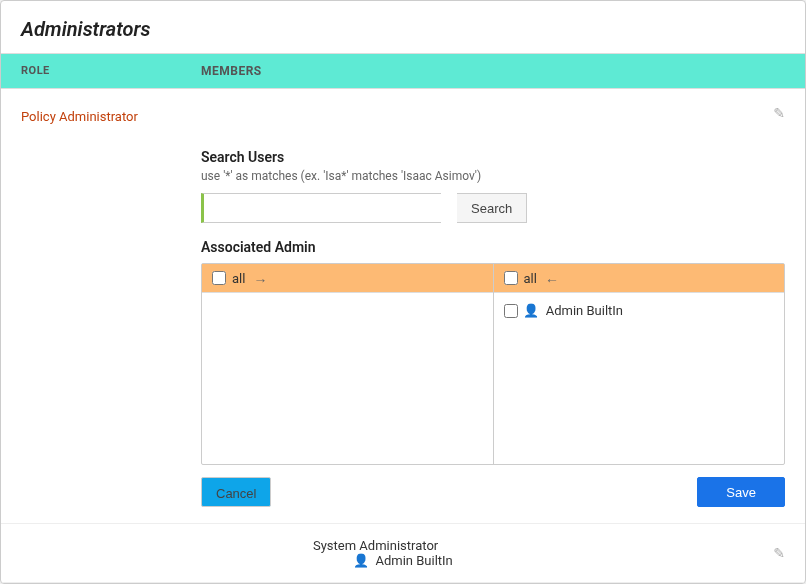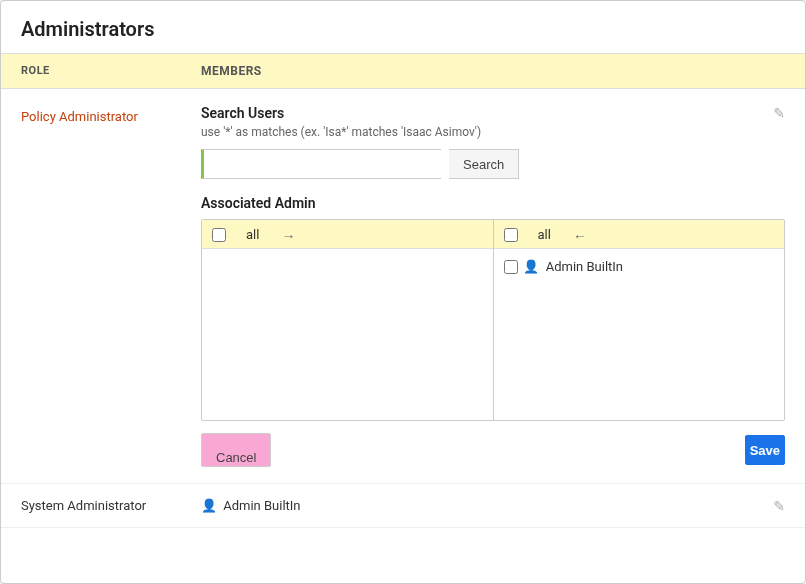--- a/index.html
+++ b/index.html
@@ -16,31 +16,32 @@
       width: 806px;
       min-height: 584px;
       background: #fff;
       border: 1px solid #ccc;
       border-radius: 4px;
       overflow: hidden;
     }
     .page-header {
       padding: 16px 20px 12px 20px;
       border-bottom: 1px solid #ddd;
+      font-style: italic;
     }
     .page-title {
       font-size: 20px;
       font-weight: 600;
       color: #222;
     }
     .table-header-row {
       display: flex;
       padding: 10px 20px;
       border-bottom: 1px solid #ddd;
-      background: #fef9c3;
+      background: #5eead4;
     }
     .col-role {
       width: 180px;
       font-size: 11px;
       font-weight: 700;
       color: #555;
       letter-spacing: 0.5px;
       text-transform: uppercase;
     }
     .col-members {
@@ -59,20 +60,21 @@
       position: relative;
     }
     .role-cell {
       width: 180px;
       color: #c2410c;
       padding-top: 4px;
       font-size: 13px;
     }
     .members-cell {
       flex: 1;
+      margin-top: 44px;
     }
     .edit-icon {
       position: absolute;
       right: 20px;
       top: 16px;
       color: #aaa;
       cursor: pointer;
       font-size: 14px;
     }
     .search-users-title {
@@ -83,21 +85,21 @@
     }
     .search-hint {
       font-size: 12px;
       color: #666;
       margin-bottom: 10px;
     }
     .search-row {
       display: flex;
       align-items: center;
       margin-bottom: 16px;
-      gap: 8px;
+      gap: 16px;
     }
     .search-input {
       width: 240px;
       height: 30px;
       border: 1px solid #ccc;
       border-right: none;
       border-left: 3px solid #8bc34a;
       padding: 4px 8px;
       font-size: 13px;
       outline: none;
@@ -126,25 +128,25 @@
     }
     .list-panel {
       flex: 1;
       min-height: 200px;
     }
     .list-panel-left {
       border-right: 1px solid #ccc;
     }
     .list-panel-header {
       display: flex;
-      align-items: flex-end;
+      align-items: center;
       padding: 6px 10px;
       border-bottom: 1px solid #ddd;
-      background: #fef9c3;
-      gap: 20px;
+      background: #fdba74;
+      gap: 6px;
       font-size: 13px;
       color: #333;
     }
     .list-checkbox {
       width: 14px;
       height: 14px;
       cursor: pointer;
     }
     .arrow-btn {
       background: none;
@@ -171,45 +173,46 @@
       font-size: 13px;
     }
     .form-actions {
       display: flex;
       justify-content: space-between;
       align-items: center;
       margin-top: 4px;
     }
     .cancel-button {
       height: 30px;
-      padding: 16px 14px;
-      background: #f9a8d4;
+      padding: 8px 14px;
+      background: #0ea5e9;
       border: 1px solid #ccc;
       cursor: pointer;
       font-size: 13px;
       color: #444;
       border-radius: 2px;
     }
     .save-button {
       height: 30px;
-      padding: 0 4px;
+      padding: 0 28px;
       background: #1a73e8;
       border: 1px solid #1a73e8;
       cursor: pointer;
       font-size: 13px;
       color: #fff;
       border-radius: 2px;
-      font-weight: 700;
+      font-weight: 400;
     }
     .system-row {
       display: flex;
       padding: 14px 20px;
       border-bottom: 1px solid #eee;
       align-items: center;
       position: relative;
+      flex-direction: column;
     }
     .system-role-cell {
       width: 180px;
       color: #333;
       font-size: 13px;
     }
     .system-members-cell {
       flex: 1;
       display: flex;
       align-items: center;

